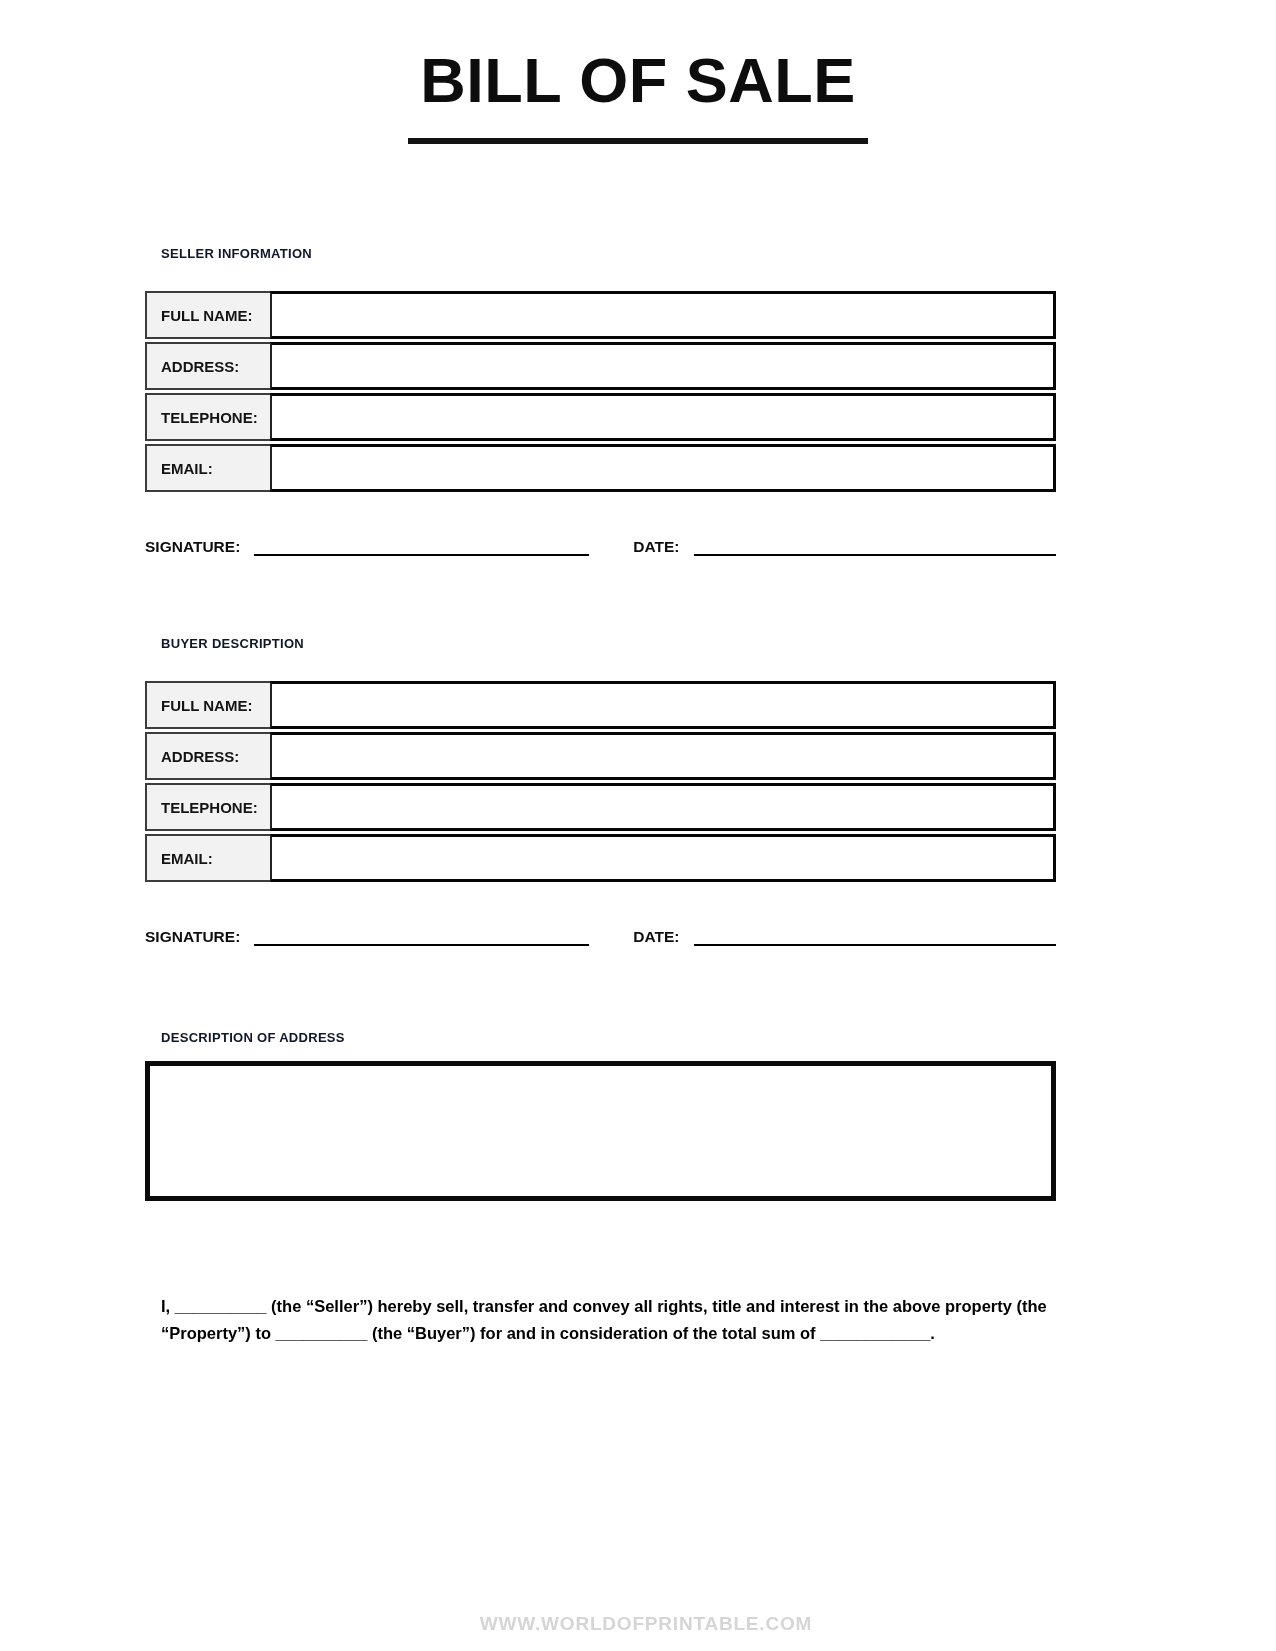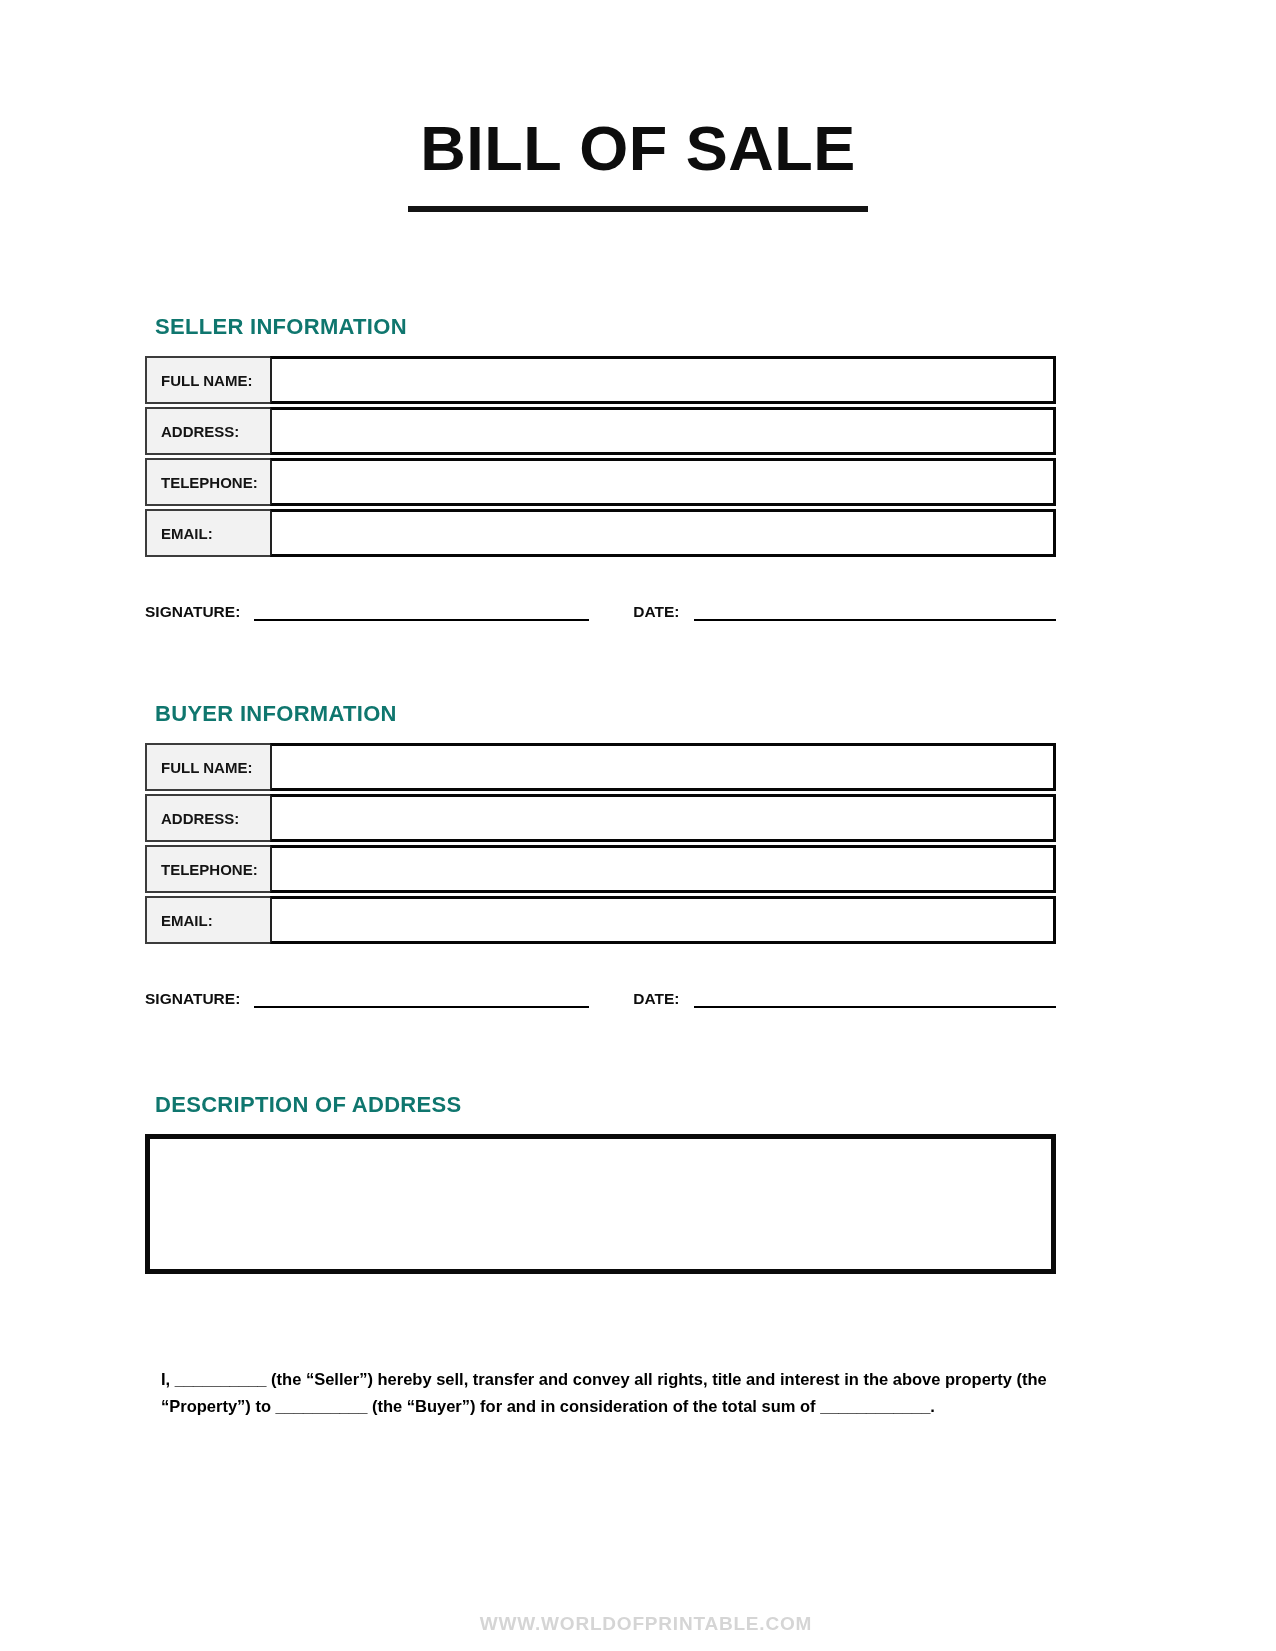--- a/index.html
+++ b/index.html
@@ -9,52 +9,52 @@
   .page {
     position: relative;
     width: 1276px;
     height: 1651px;
     background: #ffffff;
     margin: 0 auto;
     overflow: hidden;
   }
 
   
-  .title-block { padding-top: 112px; text-align: center; }
+  .title-block { padding-top: 44px; text-align: center; }
   .doc-title {
     margin: 0;
     font-size: 63px;
     font-weight: bold;
     letter-spacing: 0.5px;
     color: #0d0d0d;
   }
   .title-rule {
     width: 460px;
     height: 6px;
     background: #141414;
     margin: 22px auto 0 auto;
   }
 
   
   .content { margin-left: 145px; width: 911px; }
 
   .section-heading {
-    margin: 10px;
-    font-size: 22px;
+    margin: 16px;
+    font-size: 13px;
     font-weight: bold;
     letter-spacing: 0.3px;
-    color: #0f766e;
+    color: #0f172a;
   }
 
   section.seller   { margin-top: 102px; }
   section.buyer    { margin-top: 80px; }
   section.property { margin-top: 84px; }
 
   
-  .info-table { margin-top: 16px; }
+  .info-table { margin-top: 30px; }
   .info-row { display: flex; height: 48px; }
   .info-row + .info-row { margin-top: 3px; }
   .cell-label {
     width: 125px;
     background: #f2f2f2;
     border: 2px solid #3c3c3c;
     border-right: none;
     display: flex;
     align-items: center;
     padding-left: 14px;
@@ -157,21 +157,21 @@
 
       <div class="sig-row">
         <span class="sig-label">SIGNATURE:</span>
         <span class="sig-line signature"></span>
         <span class="sig-label date">DATE:</span>
         <span class="sig-line date"></span>
       </div>
     </section>
 
     <section class="buyer">
-      <h2 class="section-heading">BUYER INFORMATION</h2>
+      <h2 class="section-heading">BUYER DESCRIPTION</h2>
 
       <div class="info-table">
         <div class="info-row">
           <div class="cell-label">FULL NAME:</div>
           <div class="cell-value"></div>
         </div>
         <div class="info-row">
           <div class="cell-label">ADDRESS:</div>
           <div class="cell-value"></div>
         </div>

